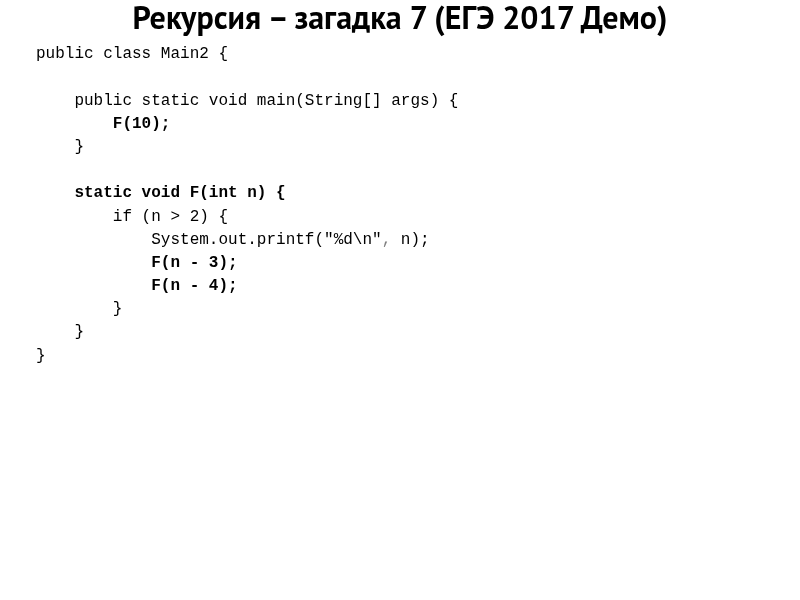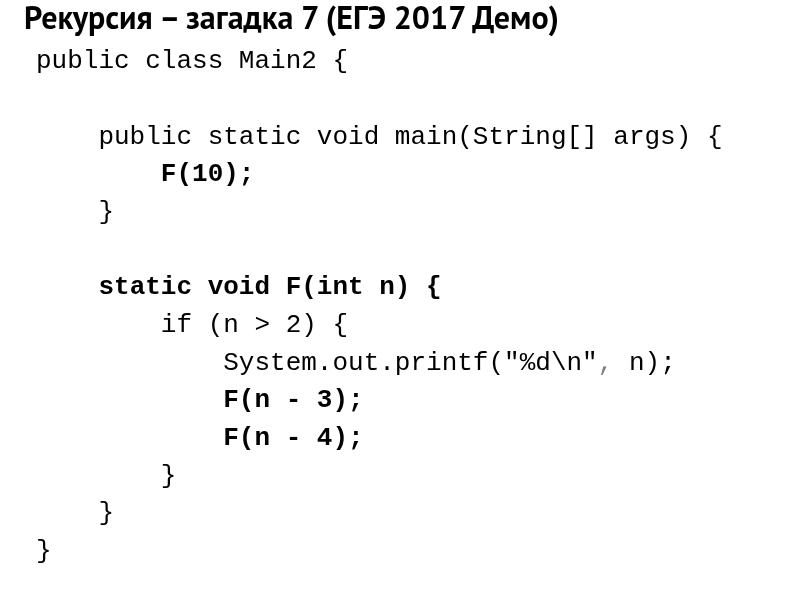--- a/index.html
+++ b/index.html
@@ -14,38 +14,39 @@
       font-family: 'PT Sans', 'Arial', sans-serif;
       color: #000000;
       overflow: hidden;
     }
     .slide {
       padding: 0 24px;
     }
     .title {
       font-size: 32px;
       font-weight: bold;
+      text-align: center;
       line-height: 1.1;
       margin-top: 0;
       margin-bottom: 8px;
       font-family: 'PT Sans', 'Arial', sans-serif;
     }
     .problem {
       font-size: 26px;
       font-weight: normal;
       line-height: 1.25;
       margin-bottom: 20px;
       font-family: 'PT Sans', 'Arial', sans-serif;
     }
     .problem .italic {
       font-style: italic;
     }
     .code-block {
       font-family: 'Courier New', monospace;
-      font-size: 26px;
+      font-size: 16px;
       line-height: 1.45;
       white-space: pre;
       padding-left: 12px;
     }
     .code-block .b {
       font-weight: bold;
     }
     .code-block .g {
       color: #808080;
     }

